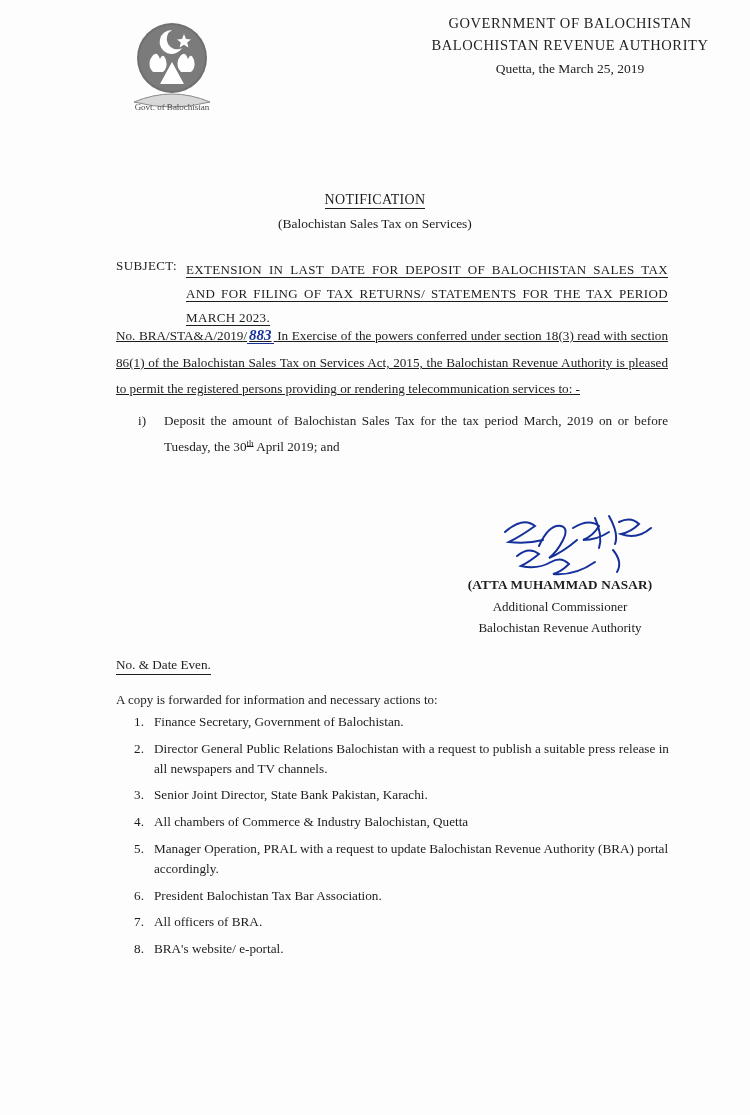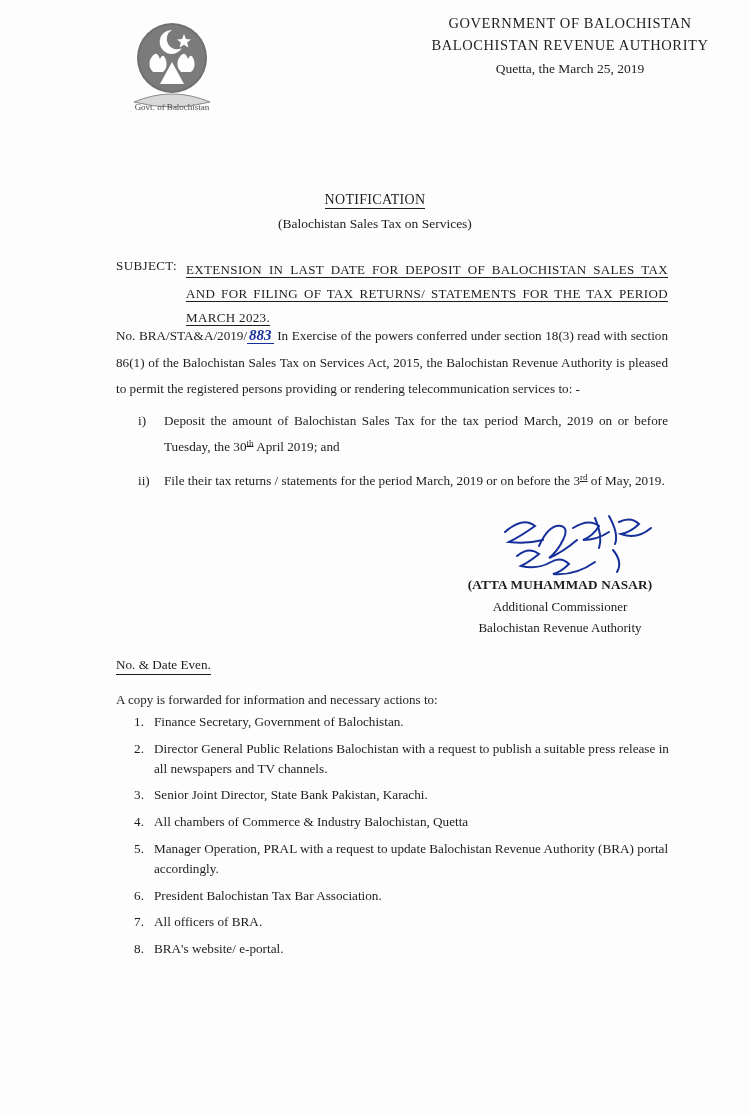--- a/index.html
+++ b/index.html
@@ -109,20 +109,21 @@
   
   .body-para {
     position: absolute;
     top: 320px;
     left: 116px;
     width: 552px;
     font-size: 13.2px;
     line-height: 2.0;
     text-align: justify;
     color: #1d1d1d;
+    text-decoration: underline;
   }
   .ref-no {
     white-space: nowrap;
   }
   .ref-hand {
     font-family: "Liberation Serif", serif;
     font-size: 15px;
     color: #15309a;
     border-bottom: 1.4px solid #15309a;
     padding: 0 2px;
@@ -257,24 +258,20 @@
   <div class="body-para">
     <span class="ref-no"><span>No.  BRA/STA&amp;A/2019/</span><span class="ref-hand">883</span></span>
     <span>In Exercise of the powers conferred under section 18(3) read with section 86(1) of the Balochistan Sales Tax on Services Act, 2015, the Balochistan Revenue Authority is pleased to permit the registered persons providing or rendering telecommunication services to: -</span>
   </div>
 
   <div class="list-item" id="item-1">
     <div class="marker">i)</div>
     <div class="content"><span>Deposit the amount of Balochistan Sales Tax for the tax period March, 2019 on or before Tuesday, the 30</span><sup>th</sup><span> April 2019; and</span></div>
   </div>
 
-  <div class="list-item" id="item-2">
-    <div class="marker">ii)</div>
-    <div class="content"><span>File their tax returns / statements for the period March, 2019 or on before the 3</span><sup>rd</sup><span> of May, 2019.</span></div>
-  </div>
 
   <div class="signature">
     <svg width="180" height="72" viewBox="0 0 180 72" xmlns="http://www.w3.org/2000/svg">
       <g fill="none" stroke="#15309a" stroke-width="2" stroke-linecap="round">
         <path d="M10 20 q18 -16 30 -6 q-14 10 -26 16 q18 2 34 -2"></path>
         <path d="M44 34 q10 -22 22 -20 q8 2 2 14 q-6 12 -14 18 q14 -6 28 -18"></path>
         <path d="M78 16 q16 -10 26 -2 q-6 10 -16 14 q14 0 26 -8"></path>
         <path d="M100 6 q8 18 4 30"></path>
         <path d="M114 4 q10 18 6 28"></path>
         <path d="M124 10 q12 -6 20 2 q-8 8 -18 10 q16 6 30 -6"></path>

